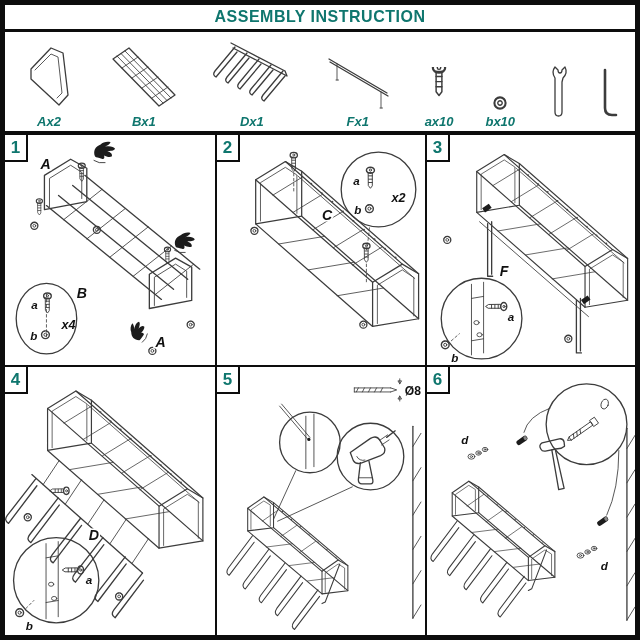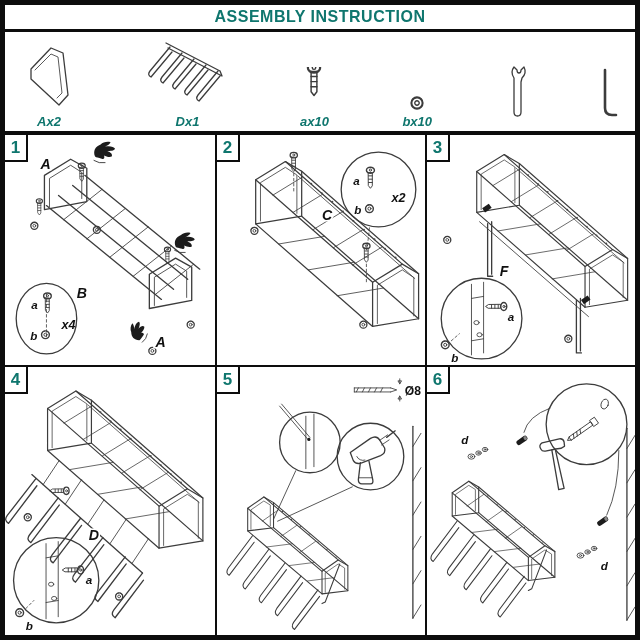--- a/index.html
+++ b/index.html
@@ -157,29 +157,44 @@
 
   <div class="parts-row">
     <div class="part">
       <svg width="52" height="70" viewBox="0 0 52 70">
         <path class="ln" d="M8,26 L28,5 L40,10 L45,52 L36,62 L8,36 Z"></path>
         <path class="ln thin" d="M12,27 L28,11 L35,14 L39,50 L34,55"></path>
       </svg>
       <div class="part-label">Ax2</div>
     </div>
     <div class="part">
+      <svg width="74" height="70" viewBox="0 0 74 70">
+        <path class="ln" d="M6,16 L22,5 L68,52 L52,63 Z"></path>
+        <path class="ln thin" d="M10,13 L56,60 M14,10.5 L60,57.5 M18,8 L64,55"></path>
+        <path class="ln thin" d="M15,25 L31,14 M25,35 L41,24 M35,45 L51,34 M45,55 L61,44"></path>
+      </svg>
+      <div class="part-label">Bx1</div>
+    </div>
+    <div class="part">
       <svg width="78" height="74" viewBox="0 0 78 74">
         <path class="ln" d="M18,4 L72,32 M20,9 L74,37 M72,32 l2,5"></path>
         <path class="ln" d="M22,8 l-20,24 q-3,4 1,6 l21,-25"></path>
         <path class="ln" d="M34,14 l-20,24 q-3,4 1,6 l21,-25"></path>
         <path class="ln" d="M46,20 l-20,24 q-3,4 1,6 l21,-25"></path>
         <path class="ln" d="M58,26 l-20,24 q-3,4 1,6 l21,-25"></path>
         <path class="ln" d="M70,32 l-20,24 q-3,4 1,6 l21,-25"></path>
       </svg>
       <div class="part-label">Dx1</div>
+    </div>
+    <div class="part">
+      <svg width="70" height="62" viewBox="0 0 70 62">
+        <path class="ln" d="M6,8 L64,42 M7,11 L65,45"></path>
+        <path class="ln thin" d="M14,13 v16 M58,41 v16 M13,29 h2.5 M57,57 h2.5"></path>
+      </svg>
+      <div class="part-label">Fx1</div>
     </div>
     <div class="part">
       <svg width="22" height="46" viewBox="0 0 22 46">
         <use href="#screw-v" transform="translate(11,18) scale(1.7)"></use>
       </svg>
       <div class="part-label">ax10</div>
     </div>
     <div class="part">
       <svg width="20" height="22" viewBox="0 0 20 22">
         <use href="#nut" transform="translate(10,12) scale(1.6)"></use>

